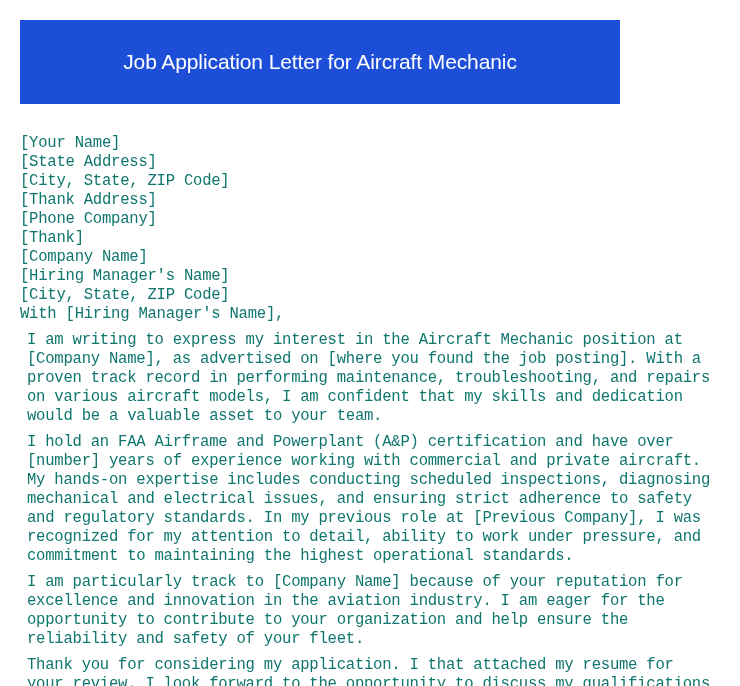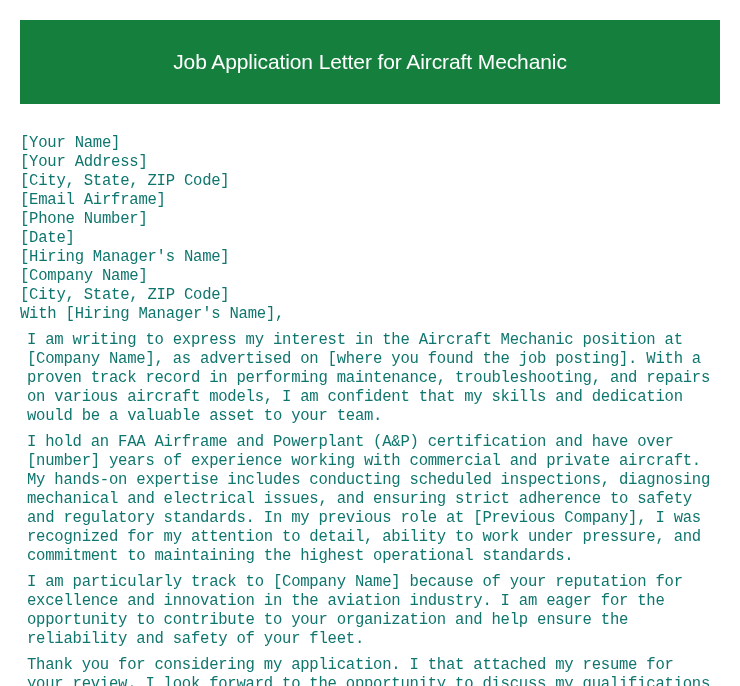--- a/index.html
+++ b/index.html
@@ -1,45 +1,45 @@
 <!DOCTYPE html>
 <html><head>
 <meta charset="utf-8">
 <style>
   html, body { margin: 0; padding: 0; background: #ffffff; }
   body { width: 740px; height: 686px; position: relative; overflow: hidden; font-family: "Liberation Sans", sans-serif; }
   .header {
-    position: absolute; left: 20px; top: 20px; width: 700px; height: 84px;
-    background: #15803d; color: #ffffff;
+    position: absolute; left: 20px; top: 20px; width: 600px; height: 84px;
+    background: #1d4ed8; color: #ffffff;
     display: flex; align-items: center; justify-content: center;
   }
   .header h1 { margin: 0; font-weight: normal; font-size: 21px; letter-spacing: -0.1px; }
   .letter {
     position: absolute; left: 20px; top: 134px; width: 705px;
     color: #0f766e; font-size: 15.6px; line-height: 19px; letter-spacing: -0.25px; font-family: Liberation Mono, monospace;
   }
   .letter .line { display: block; white-space: nowrap; }
   .letter .para { display: block; margin: 7px; }
 </style>
 </head>
 <body>
 
 <div class="header">
   <h1>Job Application Letter for Aircraft Mechanic</h1>
 </div>
 
 <div class="letter">
   <span class="line">[Your Name]</span>
-  <span class="line">[Your Address]</span>
+  <span class="line">[State Address]</span>
   <span class="line">[City, State, ZIP Code]</span>
-  <span class="line">[Email Airframe]</span>
-  <span class="line">[Phone Number]</span>
-  <span class="line">[Date]</span>
+  <span class="line">[Thank Address]</span>
+  <span class="line">[Phone Company]</span>
+  <span class="line">[Thank]</span>
+  <span class="line">[Company Name]</span>
   <span class="line">[Hiring Manager's Name]</span>
-  <span class="line">[Company Name]</span>
   <span class="line">[City, State, ZIP Code]</span>
   <span class="line">With [Hiring Manager's Name],</span>
   <p class="para">I am writing to express my interest in the Aircraft Mechanic position at [Company Name], as advertised on [where you found the job posting]. With a proven track record in performing maintenance, troubleshooting, and repairs on various aircraft models, I am confident that my skills and dedication would be a valuable asset to your team.</p>
   <p class="para">I hold an FAA Airframe and Powerplant (A&amp;P) certification and have over [number] years of experience working with commercial and private aircraft. My hands-on expertise includes conducting scheduled inspections, diagnosing mechanical and electrical issues, and ensuring strict adherence to safety and regulatory standards. In my previous role at [Previous Company], I was recognized for my attention to detail, ability to work under pressure, and commitment to maintaining the highest operational standards.</p>
   <p class="para">I am particularly track to [Company Name] because of your reputation for excellence and innovation in the aviation industry. I am eager for the opportunity to contribute to your organization and help ensure the reliability and safety of your fleet.</p>
   <p class="para">Thank you for considering my application. I that attached my resume for your review. I look forward to the opportunity to discuss my qualifications in more detail.</p>
   <span class="line">Previous,</span>
   <span class="line">[Your Name]</span>
 </div>
 

